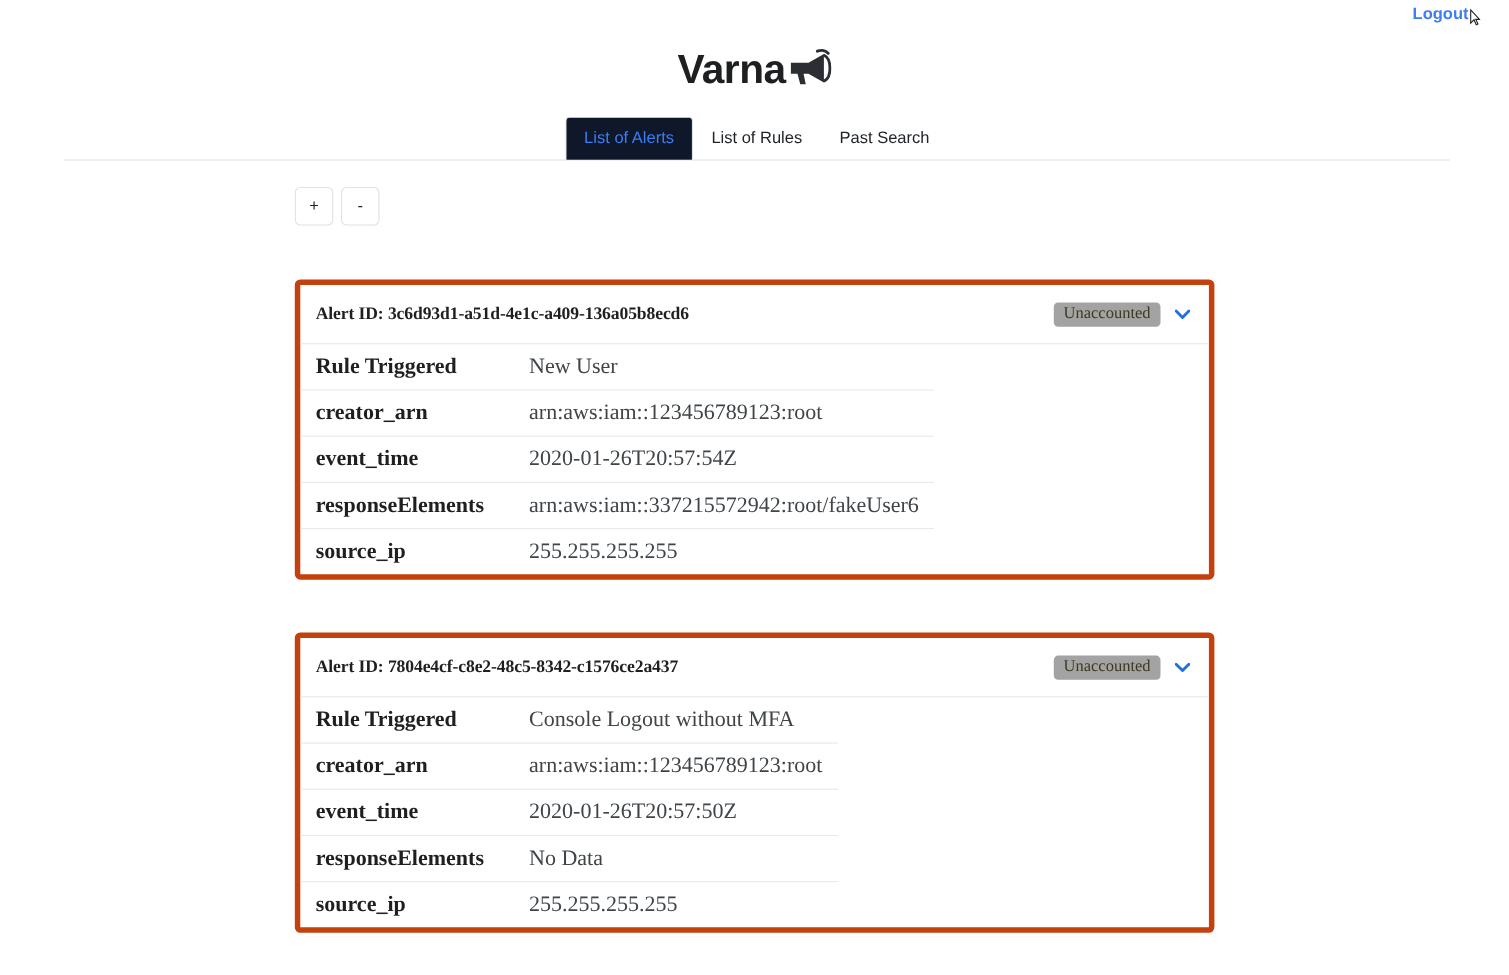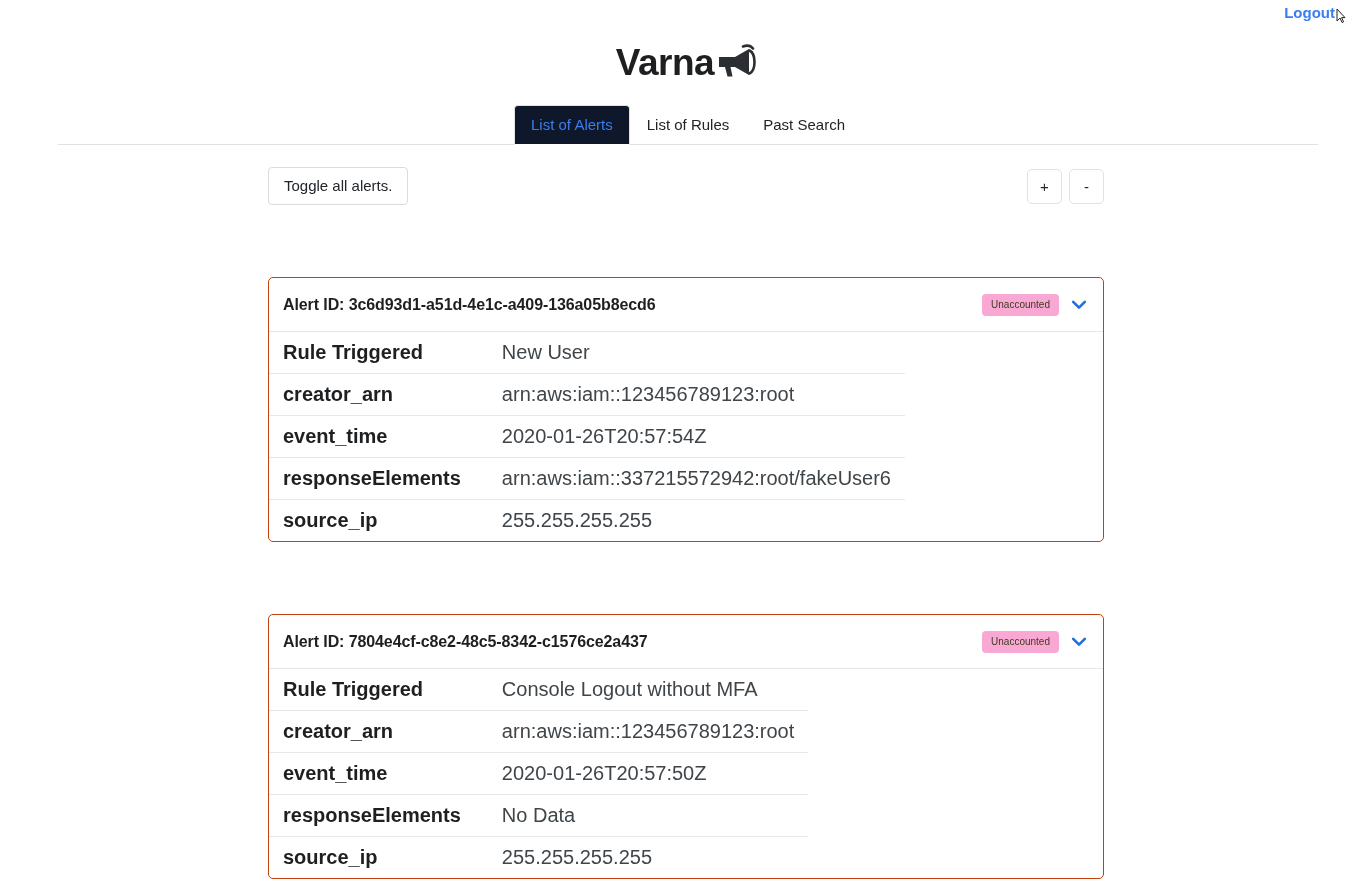--- a/index.html
+++ b/index.html
@@ -128,24 +128,25 @@
     color: #212529;
     cursor: pointer;
     display: flex;
     align-items: center;
     justify-content: center;
     font-family: "Liberation Sans", sans-serif;
   }
 
   
   .alert-card {
-    border: 1px solid #c2410c;
+    border: 5px solid #c2410c;
     border-radius: 5px;
     background: #ffffff;
-    margin-top: 72px;
+    margin-top: 48px;
+    font-family: Liberation Serif, serif;
   }
   .alert-card:first-of-type { margin-top: 51px; }
 
   .alert-head {
     display: flex;
     align-items: center;
     justify-content: space-between;
     padding: 13px 15px 13px 14px;
     border-bottom: 1px solid #e6e6e6;
     min-height: 54px;
@@ -156,23 +157,23 @@
     color: #1d1f21;
     letter-spacing: -0.1px;
     line-height: 20px;
   }
   .head-right {
     display: flex;
     align-items: center;
     gap: 11px;
   }
   .badge {
-    background: #f9a8d4;
+    background: #a3a3a3;
     color: #3e3a20;
-    font-size: 10px;
+    font-size: 15px;
     border-radius: 4px;
     padding: 4px 9px 5px 9px;
     line-height: 13px;
     white-space: nowrap;
     cursor: pointer;
   }
   .chevron {
     display: inline-flex;
     cursor: pointer;
     padding: 2px;
@@ -232,21 +233,20 @@
   <div class="tabs">
     <div class="tab active">List of Alerts</div>
     <div class="tab">List of Rules</div>
     <div class="tab">Past Search</div>
   </div>
 </div>
 
 <div class="content">
 
   <div class="toolbar">
-    <button class="btn-outline">Toggle all alerts.</button>
     <div class="zoom-group">
       <button class="btn-square">+</button>
       <button class="btn-square">-</button>
     </div>
   </div>
 
   <div class="alert-card">
     <div class="alert-head">
       <div class="alert-id">Alert ID: 3c6d93d1-a51d-4e1c-a409-136a05b8ecd6</div>
       <div class="head-right">

